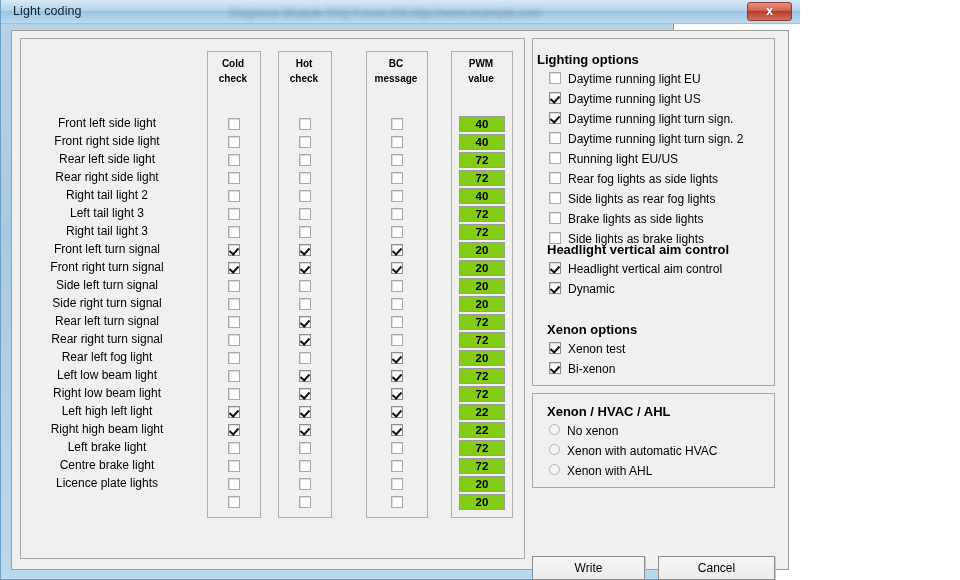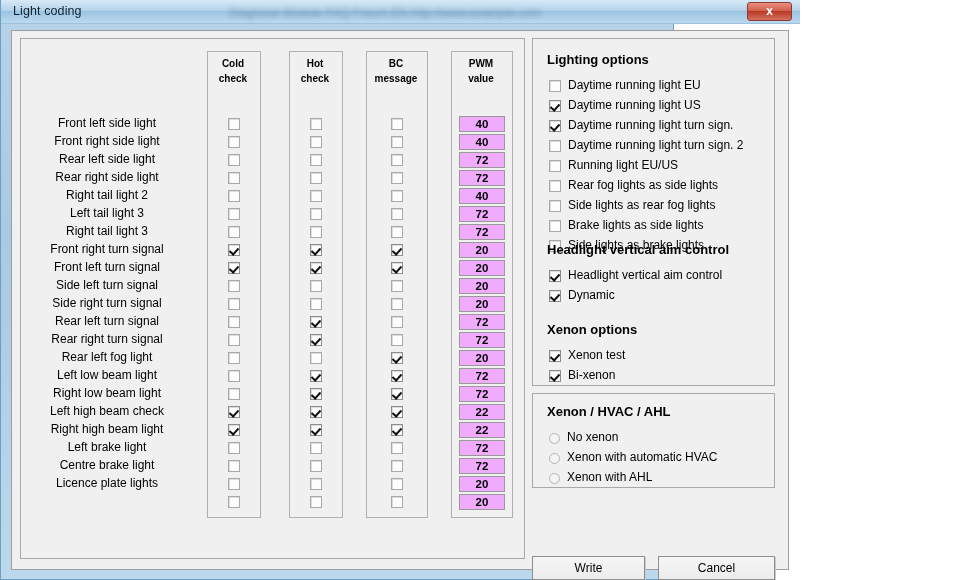--- a/index.html
+++ b/index.html
@@ -149,21 +149,21 @@
     width: 4px; height: 7px;
     border: solid #111;
     border-width: 0 2px 2px 0;
     transform: rotate(42deg);
   }
   .cb.pale { border-color: #a9a9a9; }
 
   
   .pwm {
     width: 46px; height: 16px;
-    background: #f0abfc;
+    background: #84cc16;
     border: 1px solid #9a9a9a;
     font-size: 11.5px;
     font-weight: bold;
     color: #000;
     text-align: center;
     line-height: 14px;
     font-family: "Liberation Sans", sans-serif;
   }
 
   
@@ -176,21 +176,21 @@
   #panel-xenon    { left: 520px; top: 362px; width: 243px; height: 95px; }
 
   .panel-title {
     font-size: 13px;
     font-weight: bold;
     color: #000;
     font-family: "Liberation Sans", sans-serif;
   }
   .opt-row {
     display: flex;
-    align-items: flex-end;
+    align-items: flex-start;
     height: 20px;
     font-size: 12px;
     color: #000;
     font-family: "Liberation Sans", sans-serif;
     white-space: nowrap;
   }
   .opt-row .cb { margin-right: 7px; flex: 0 0 auto; }
 
   .radio {
     width: 11px; height: 11px;
@@ -243,30 +243,30 @@
     <div id="main-group">
 
       <div class="label-col" id="label-col">
           <div class="row-label">Front left side light</div>
           <div class="row-label">Front right side light</div>
           <div class="row-label">Rear left side light</div>
           <div class="row-label">Rear right side light</div>
           <div class="row-label">Right tail light 2</div>
           <div class="row-label">Left tail light 3</div>
           <div class="row-label">Right tail light 3</div>
+          <div class="row-label">Front left turn signal</div>
           <div class="row-label">Front right turn signal</div>
-          <div class="row-label">Front left turn signal</div>
           <div class="row-label">Side left turn signal</div>
           <div class="row-label">Side right turn signal</div>
           <div class="row-label">Rear left turn signal</div>
           <div class="row-label">Rear right turn signal</div>
           <div class="row-label">Rear left fog light</div>
           <div class="row-label">Left low beam light</div>
           <div class="row-label">Right low beam light</div>
-          <div class="row-label">Left high beam check</div>
+          <div class="row-label">Left high left light</div>
           <div class="row-label">Right high beam light</div>
           <div class="row-label">Left brake light</div>
           <div class="row-label">Centre brake light</div>
           <div class="row-label">Licence plate lights</div>
         </div>
 
       <div class="col-frame" id="col-cold" style="left:186px">
         <div class="col-head">
           <span>Cold</span><br>
           <span>check</span>
@@ -334,21 +334,21 @@
             </div>
             <div class="cell">
               <div class="cb pale"></div>
             </div>
             <div class="cell">
               <div class="cb pale"></div>
             </div>
           </div>
       </div>
 
-      <div class="col-frame" id="col-hot" style="left:268px">
+      <div class="col-frame" id="col-hot" style="left:257px">
         <div class="col-head">
           <span>Hot</span><br>
           <span>check</span>
         </div>
         <div class="col-body" id="body-hot">
             <div class="cell">
               <div class="cb pale"></div>
             </div>
             <div class="cell">
               <div class="cb pale"></div>
@@ -562,21 +562,21 @@
             </div>
             <div class="cell">
               <div class="pwm">20</div>
             </div>
           </div>
       </div>
 
     </div>
 
     <div class="panel" id="panel-lighting">
-      <div class="panel-title" style="position:absolute;left:14px;top:13px;">Lighting options</div>
+      <div class="panel-title" style="position:absolute;left:4px;top:13px;">Lighting options</div>
       <div id="lighting-list" style="position:absolute;left:16px;top:33px;">
           <div class="opt-row">
             <span class="cb pale"></span>
             <span>Daytime running light EU</span>
           </div>
           <div class="opt-row">
             <span class="cb checked"></span>
             <span>Daytime running light US</span>
           </div>
           <div class="opt-row">

